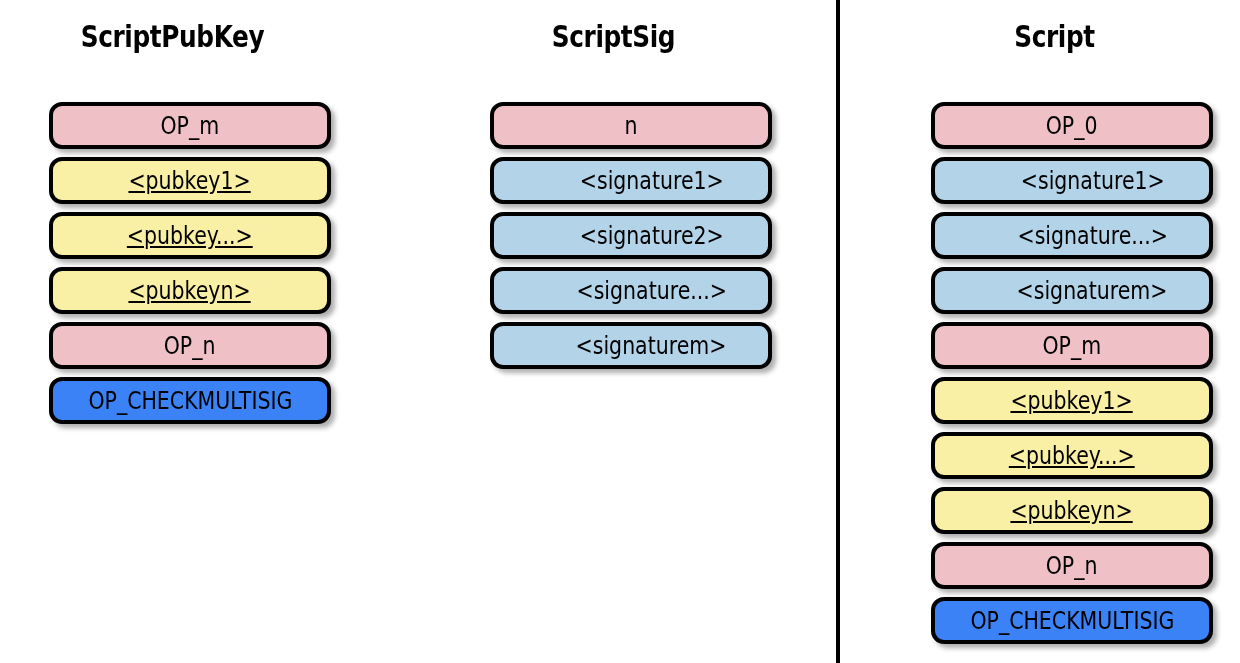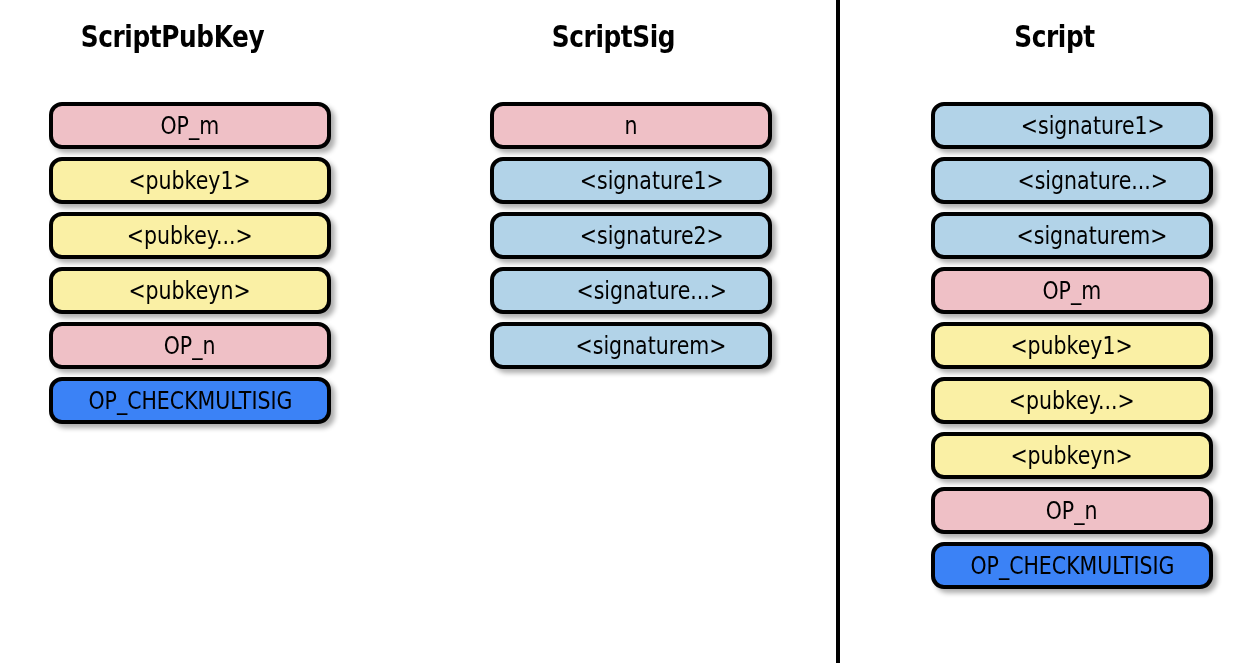--- a/index.html
+++ b/index.html
@@ -81,21 +81,21 @@
     font-weight: 400;
     color: #000000;
     line-height: 1;
     white-space: nowrap;
     transform: scaleX(0.82);
     transform-origin: center center;
   }
 
   
   .t-op      { background: #efc0c6; }
-  .t-pubkey  { background: #faf0a5; }
+  .t-pubkey  { background: #faf0a5; text-decoration: underline; }
   .t-sig     { background: #b2d3e8; padding-left: 41px; }
   .t-check   { background: #3b82f6; }
 </style>
 </head>
 <body>
 
 <div id="diagram">
     <div class="divider" style="left: 836px; width: 4px;"></div>
     <div class="column" style="left: 14px; width: 317px; height: 520px;">
       <div class="col-title">ScriptPubKey</div>
@@ -136,20 +136,23 @@
           <span class="op-label">&lt;signature...&gt;</span>
         </div>
         <div class="op-box t-sig">
           <span class="op-label">&lt;signaturem&gt;</span>
         </div>
       </div>
     </div>
     <div class="column" style="left: 896px; width: 317px; height: 506px;">
       <div class="col-title">Script</div>
       <div class="stack">
+        <div class="op-box t-op">
+          <span class="op-label">OP_0</span>
+        </div>
         <div class="op-box t-sig">
           <span class="op-label">&lt;signature1&gt;</span>
         </div>
         <div class="op-box t-sig">
           <span class="op-label">&lt;signature...&gt;</span>
         </div>
         <div class="op-box t-sig">
           <span class="op-label">&lt;signaturem&gt;</span>
         </div>
         <div class="op-box t-op">

